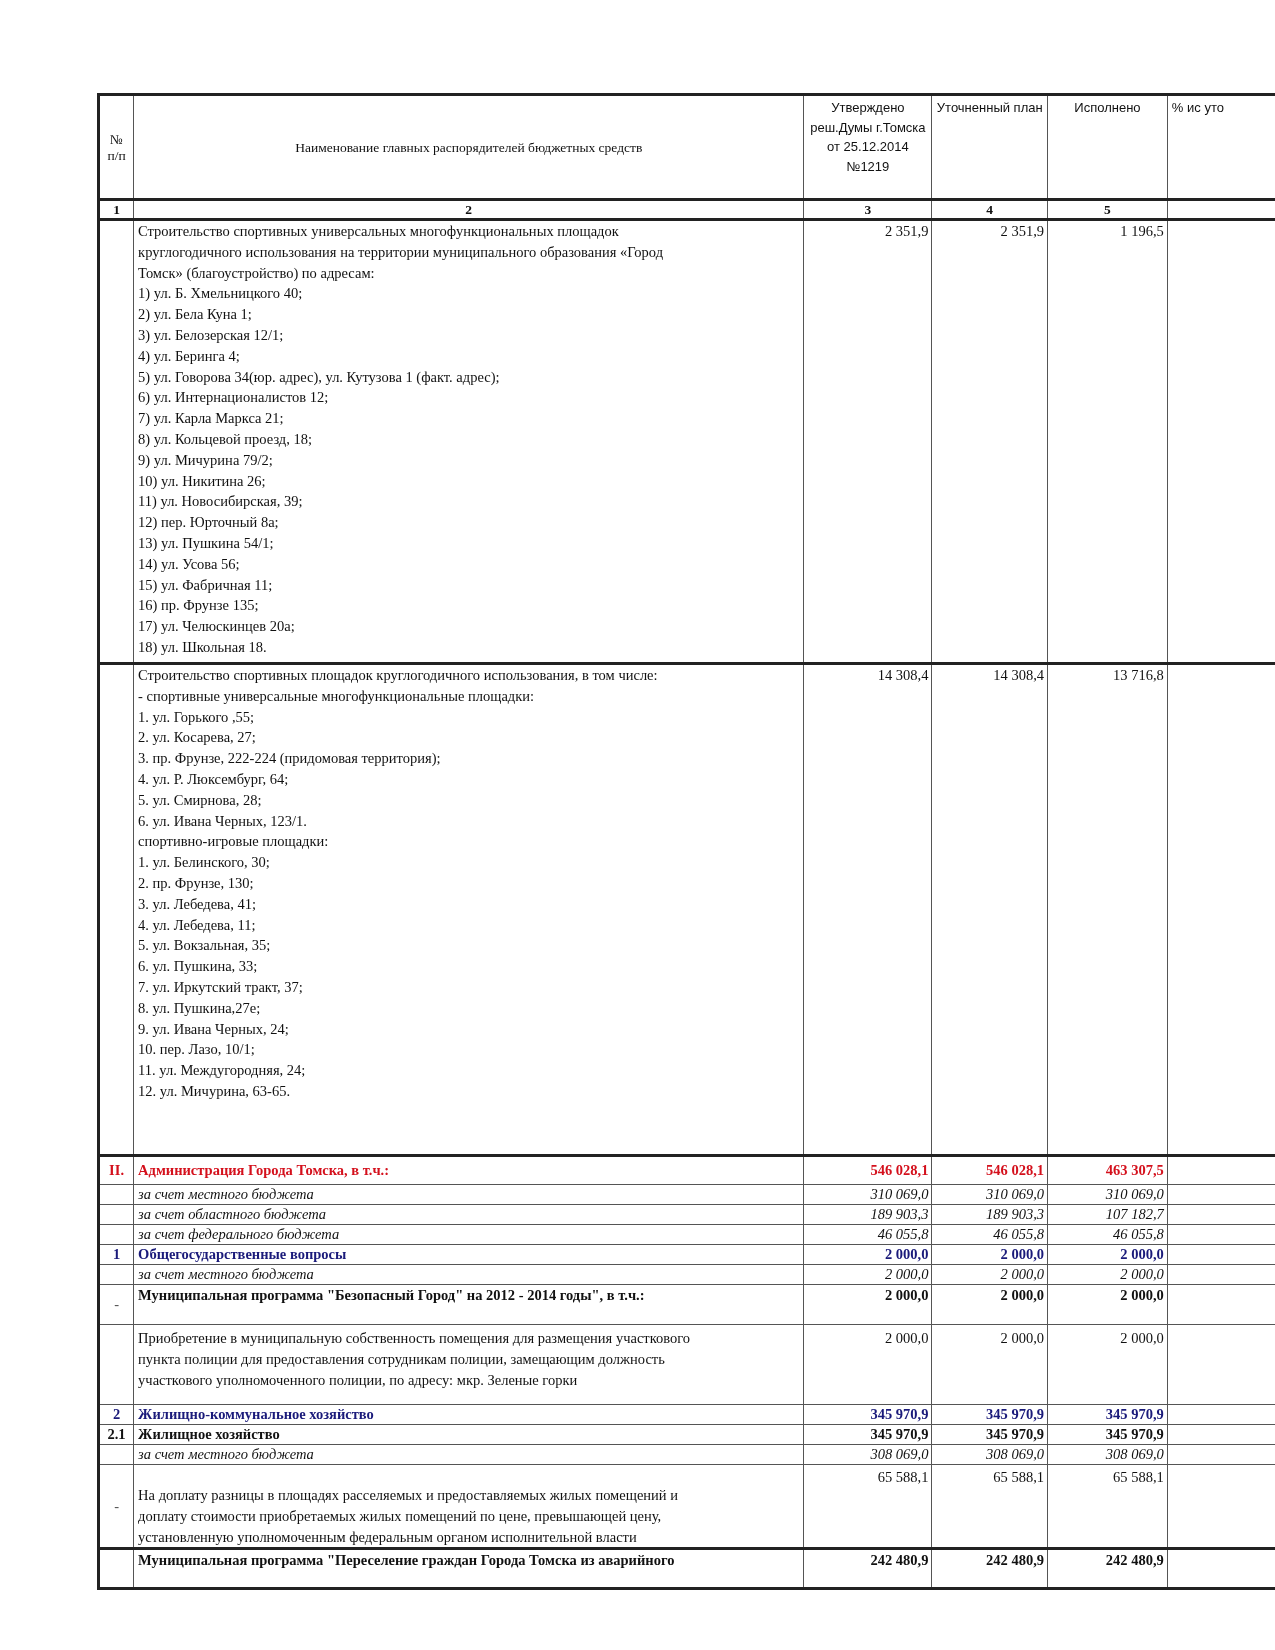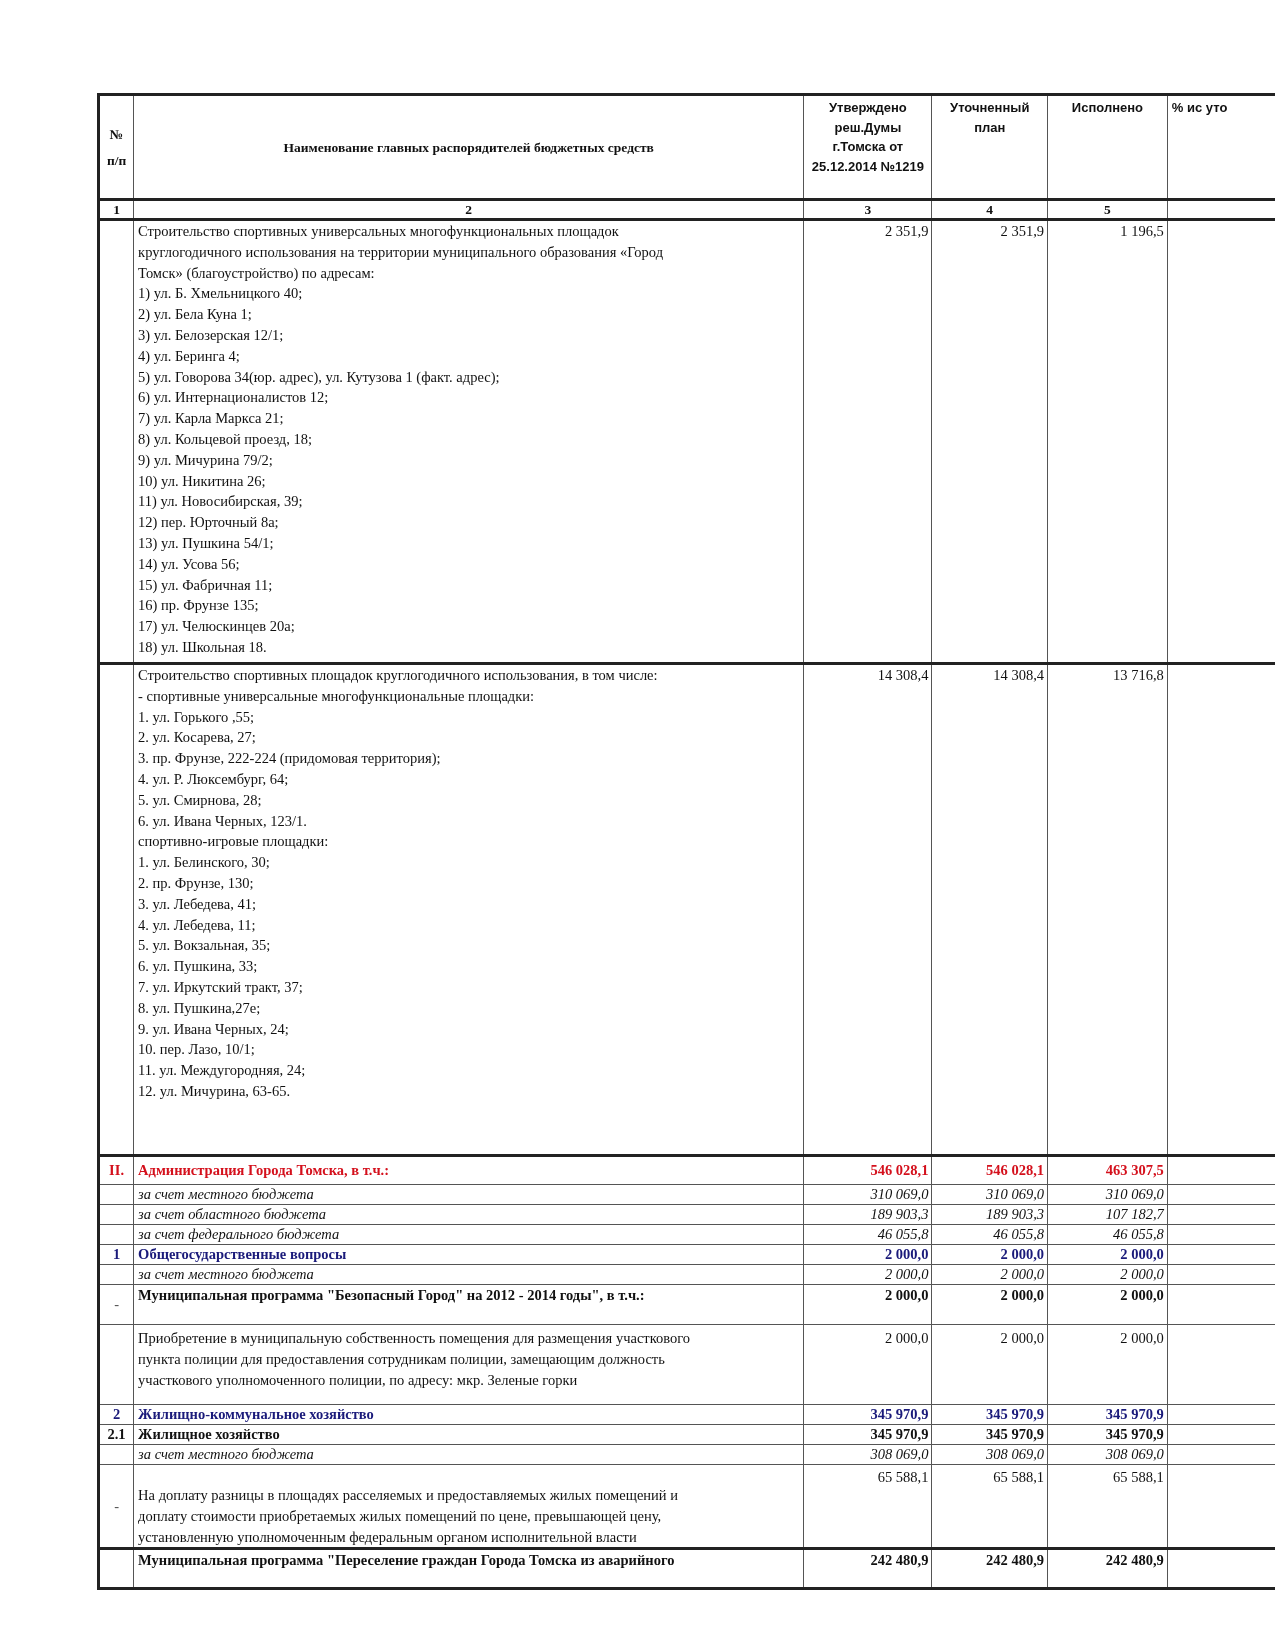--- a/index.html
+++ b/index.html
@@ -1,28 +1,28 @@
 <!DOCTYPE html>
 <html><head>
 <meta charset="utf-8">
 <style>
   html, body { margin:0; padding:0; background:#fff; }
   body { width:1275px; height:1650px; overflow:hidden; position:relative; font-family:"Liberation Serif", serif; color:#111; }
   .tbl { position:absolute; left:97px; top:93px; border-collapse:collapse; table-layout:fixed; width:1200px; }
   .tbl td, .tbl th { border:1px solid #555; padding:0 4px; vertical-align:top; font-size:14.5px; line-height:20.8px; overflow:hidden; }
-  .tbl th { font-weight:bold;margin-top:48px; }
+  .tbl th { font-weight:normal;margin-top:48px; }
   .c1 { width:34px; }
   .c2 { width:649px; }
   .c3 { width:124px; }
   .c4 { width:112px; }
   .c5 { width:116px; }
   .c6 { width:125px; }
   .hdr th { height:100px; font-family:"Liberation Sans", sans-serif; font-size:13px; line-height:19.5px; text-align:center; padding-top:2px; }
   .hdr th.name-h { font-family:"Liberation Serif", serif; font-size:13.5px; vertical-align:middle; }
-  .hdr th.num-h { font-family:"Liberation Serif", serif; font-size:13.5px; vertical-align:middle; line-height:26px; }
+  .hdr th.num-h { font-family:"Liberation Serif", serif; font-size:13.5px; vertical-align:middle; line-height:16px; }
   .hdr th.col6-h { text-align:left; white-space:nowrap; }
   .nums td { text-align:center; font-weight:bold; font-size:13.5px; line-height:17px; height:17px; border-top:3px solid #222; border-bottom:3px solid #222; }
   .tbl { border:3px solid #222; border-right:none; }
   td.v { text-align:right; white-space:nowrap; padding-right:3px; }
   td.no { text-align:center; font-weight:bold; }
   .list-line { display:block; white-space:nowrap; }
   .red { color:#d4101c; font-weight:bold; }
   .blue { color:#1a1a7a; font-weight:bold; }
   .bold { font-weight:bold; }
   .ital { font-style:italic; }

